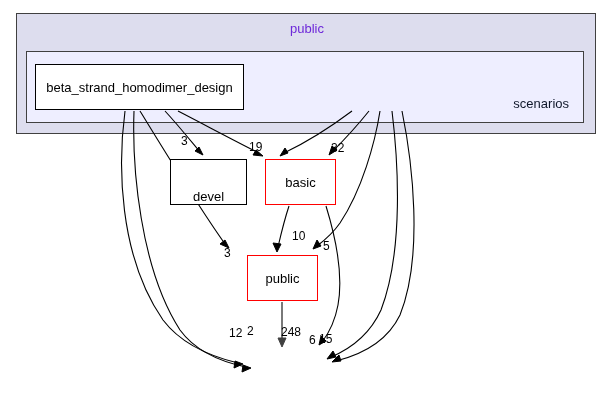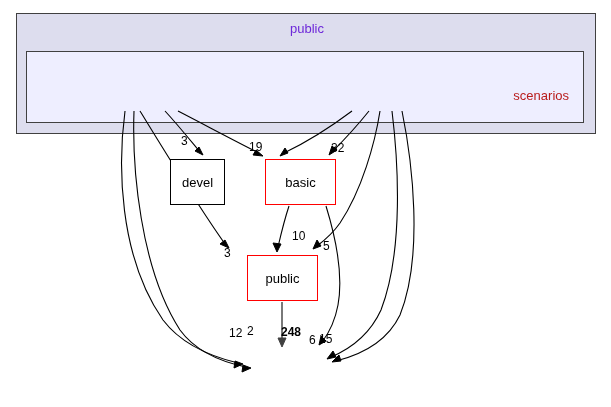--- a/index.html
+++ b/index.html
@@ -15,36 +15,36 @@
   }
   .cluster-inner{
     position:absolute;left:26px;top:51px;width:558px;height:72px;
     background:#eeeeff;border:1px solid #404040;box-sizing:border-box;
   }
   .cluster-title{
     position:absolute;left:0;top:0;width:580px;text-align:center;
     font-size:13px;color:#6d28d9;line-height:30px;
   }
   .cluster-inner-title{
-    position:absolute;right:14px;top:8px;height:72px;line-height:72px;
-    font-size:13px;color:#b91c1c;
+    position:absolute;right:14px;top:16px;height:72px;line-height:72px;
+    font-size:13px;color:#0f172a;
   }
 
   
   .node{
     position:absolute;background:#ffffff;box-sizing:border-box;
     display:flex;align-items:center;justify-content:center;
     font-size:13px;color:#000000;white-space:nowrap;
   }
   .node.black{border:1px solid #000000;}
   .node.red{border:1px solid #ff0000;}
 
   #n-beta{left:35px;top:64px;width:209px;height:46px;}
   #n-chem{left:266px;top:64px;width:202px;height:46px;}
-  #n-devel{left:170px;top:159px;width:55px;height:46px;}
+  #n-devel{left:170px;top:159px;width:77px;height:46px;align-items:flex-end;}
   #n-basic{left:265px;top:159px;width:71px;height:46px;}
   #n-numeric{left:247px;top:255px;width:71px;height:46px;}
   #n-utility{left:247px;top:351px;width:71px;height:46px;}
 
   
   .elabel{
     position:absolute;font-size:12px;color:#000;white-space:nowrap;
     line-height:12px;
   }
 
@@ -103,20 +103,23 @@
     <path d="M392,111 C398,160 404,250 381,310 C370,334 350,349 331,357"></path>
     <polygon points="327,359 333,351 336,357"></polygon>
 
     <path d="M402,111 C412,160 424,255 400,315 C387,342 360,355 336,361"></path>
     <polygon points="332,362 339,355 341,361"></polygon>
 
     <path class="gray" d="M282,302 L282,340"></path>
     <polygon class="gray" points="282,347 278,338 286,338"></polygon>
   </svg>
 
+  <div class="node black" id="n-beta">
+    <span>beta_strand_homodimer_design</span>
+  </div>
 
 
   <div class="node black" id="n-devel">
     <span>devel</span>
   </div>
 
   <div class="node red" id="n-basic">
     <span>basic</span>
   </div>
 
@@ -134,19 +137,19 @@
   <div class="elabel" style="left:224px;top:247px;">3</div>
 
   <div class="elabel" style="left:292px;top:230px;">10</div>
 
   <div class="elabel" style="left:323px;top:240px;">5</div>
 
   <div class="elabel" style="left:229px;top:327px;">12</div>
 
   <div class="elabel" style="left:247px;top:325px;">2</div>
 
-  <div class="elabel" style="left:281px;top:326px;font-weight:bold;">248</div>
+  <div class="elabel" style="left:281px;top:326px;">248</div>
 
   <div class="elabel" style="left:309px;top:334px;">6</div>
 
   <div class="elabel" style="left:319px;top:333px;">15</div>
 
 </div>
 
 </body></html>

